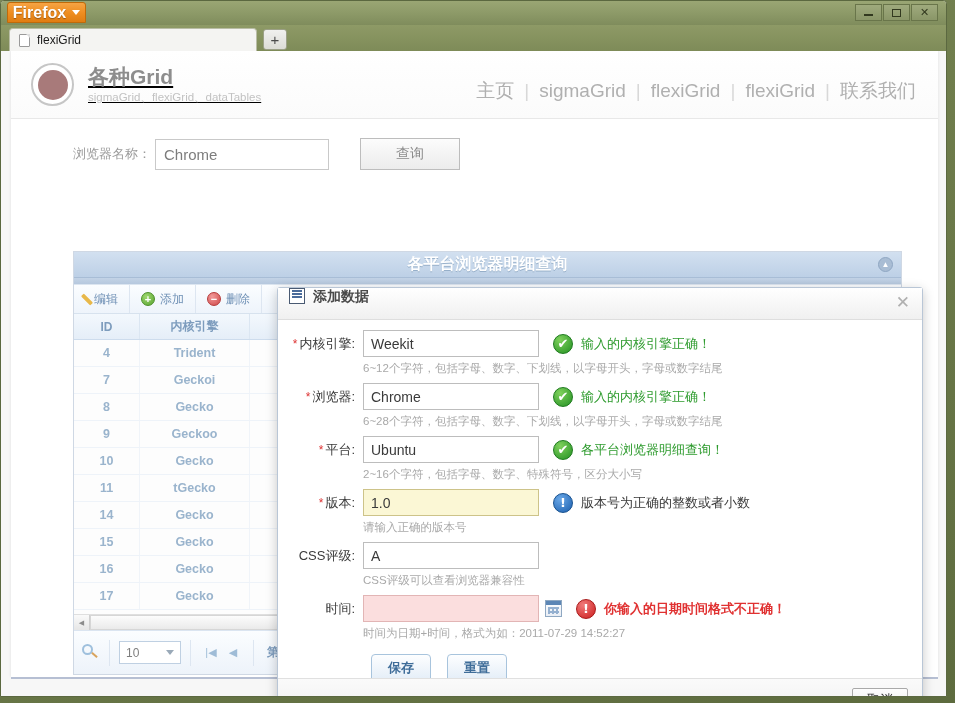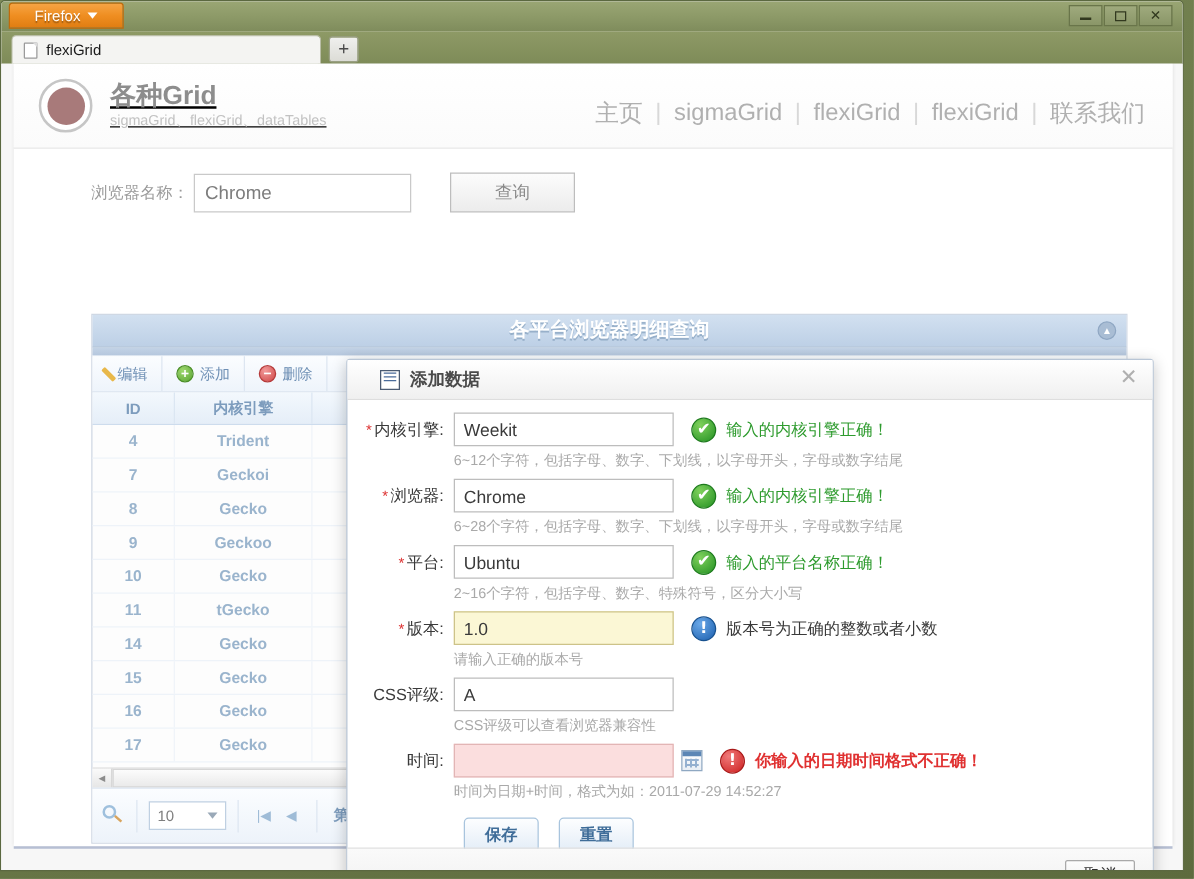--- a/index.html
+++ b/index.html
@@ -27,25 +27,25 @@
     overflow: hidden;
   }
 
   
   #titlebar {
     position: relative; height: 24px;
     background: linear-gradient(180deg, #9aa674 0%, #8d9a68 50%, #7f8c5c 100%);
   }
   #firefox-button {
     position: absolute; left: 6px; top: 1px;
-    width: 92px; height: 21px;
+    width: 79px; height: 21px;
     background: linear-gradient(180deg, #f6a444 0%, #ef8e21 50%, #e07d12 100%);
     border: 1px solid #c06a0a;
     border-radius: 3px 3px 0 0;
-    color: #fff; font-size: 12px; font-weight: normal;
+    color: #fff; font-size: 16px; font-weight: bold;
     display: flex; align-items: center; justify-content: center; gap: 6px;
     text-shadow: 0 1px 1px rgba(0,0,0,.35);
   }
   #firefox-button .caret {
     width: 0; height: 0; border-left: 4px solid transparent;
     border-right: 4px solid transparent; border-top: 5px solid #fff;
   }
   .wbtns { position: absolute; right: 8px; top: 3px; display: flex; gap: 1px; }
   .wbtn {
     width: 27px; height: 17px;
@@ -259,21 +259,21 @@
     width: 646px; height: 434px;
     background: #ffffff;
     border: 1px solid #b9c6d6;
     border-radius: 3px;
     box-shadow: 0 3px 12px rgba(0,0,0,.22);
   }
   #dlg-titlebar {
     position: relative; height: 32px;
     background: linear-gradient(180deg, #ffffff 0%, #f0f0f0 100%);
     border-bottom: 1px solid #dedede;
-    display: flex; align-items: center; padding-left: 26px; gap: 8px;
+    display: flex; padding-left: 11px; gap: 8px;
   }
   #dlg-icon {
     width: 16px; height: 16px; border: 1.5px solid #4a5a72; background: #fff;
     display: flex; align-items: flex-start; justify-content: center; padding-top:1px;
   }
   #dlg-icon .bars { width: 10px; }
   #dlg-icon .bars i { display:block; height:1.5px; background:#4a6b9a; margin-bottom:1.5px; }
   #dlg-title { font-size: 14px; font-weight: bold; color: #4a4a4a; }
   #dlg-close {
     position: absolute; right: 12px; top: 6px;
@@ -569,21 +569,21 @@
                 <div class="fmsg ok">
                   <span class="badge green">✔</span>
                   <span>输入的内核引擎正确！</span>
                 </div>
               </div>
               <div class="frow">
                 <div class="flabel"><span class="req">*</span><span>平台:</span></div>
                 <div class="fctrl"><input type="text" class="finput" value="Ubuntu" style=""><div class="fhint">2~16个字符，包括字母、数字、特殊符号，区分大小写</div></div>
                 <div class="fmsg ok">
                   <span class="badge green">✔</span>
-                  <span>输入的平台名称正确！</span>
+                  <span>各平台浏览器明细查询！</span>
                 </div>
               </div>
               <div class="frow">
                 <div class="flabel"><span class="req">*</span><span>版本:</span></div>
                 <div class="fctrl"><input type="text" class="finput warn" value="1.0" style=""><div class="fhint">请输入正确的版本号</div></div>
                 <div class="fmsg info">
                   <span class="badge blue">!</span>
                   <span>版本号为正确的整数或者小数</span>
                 </div>
               </div>

